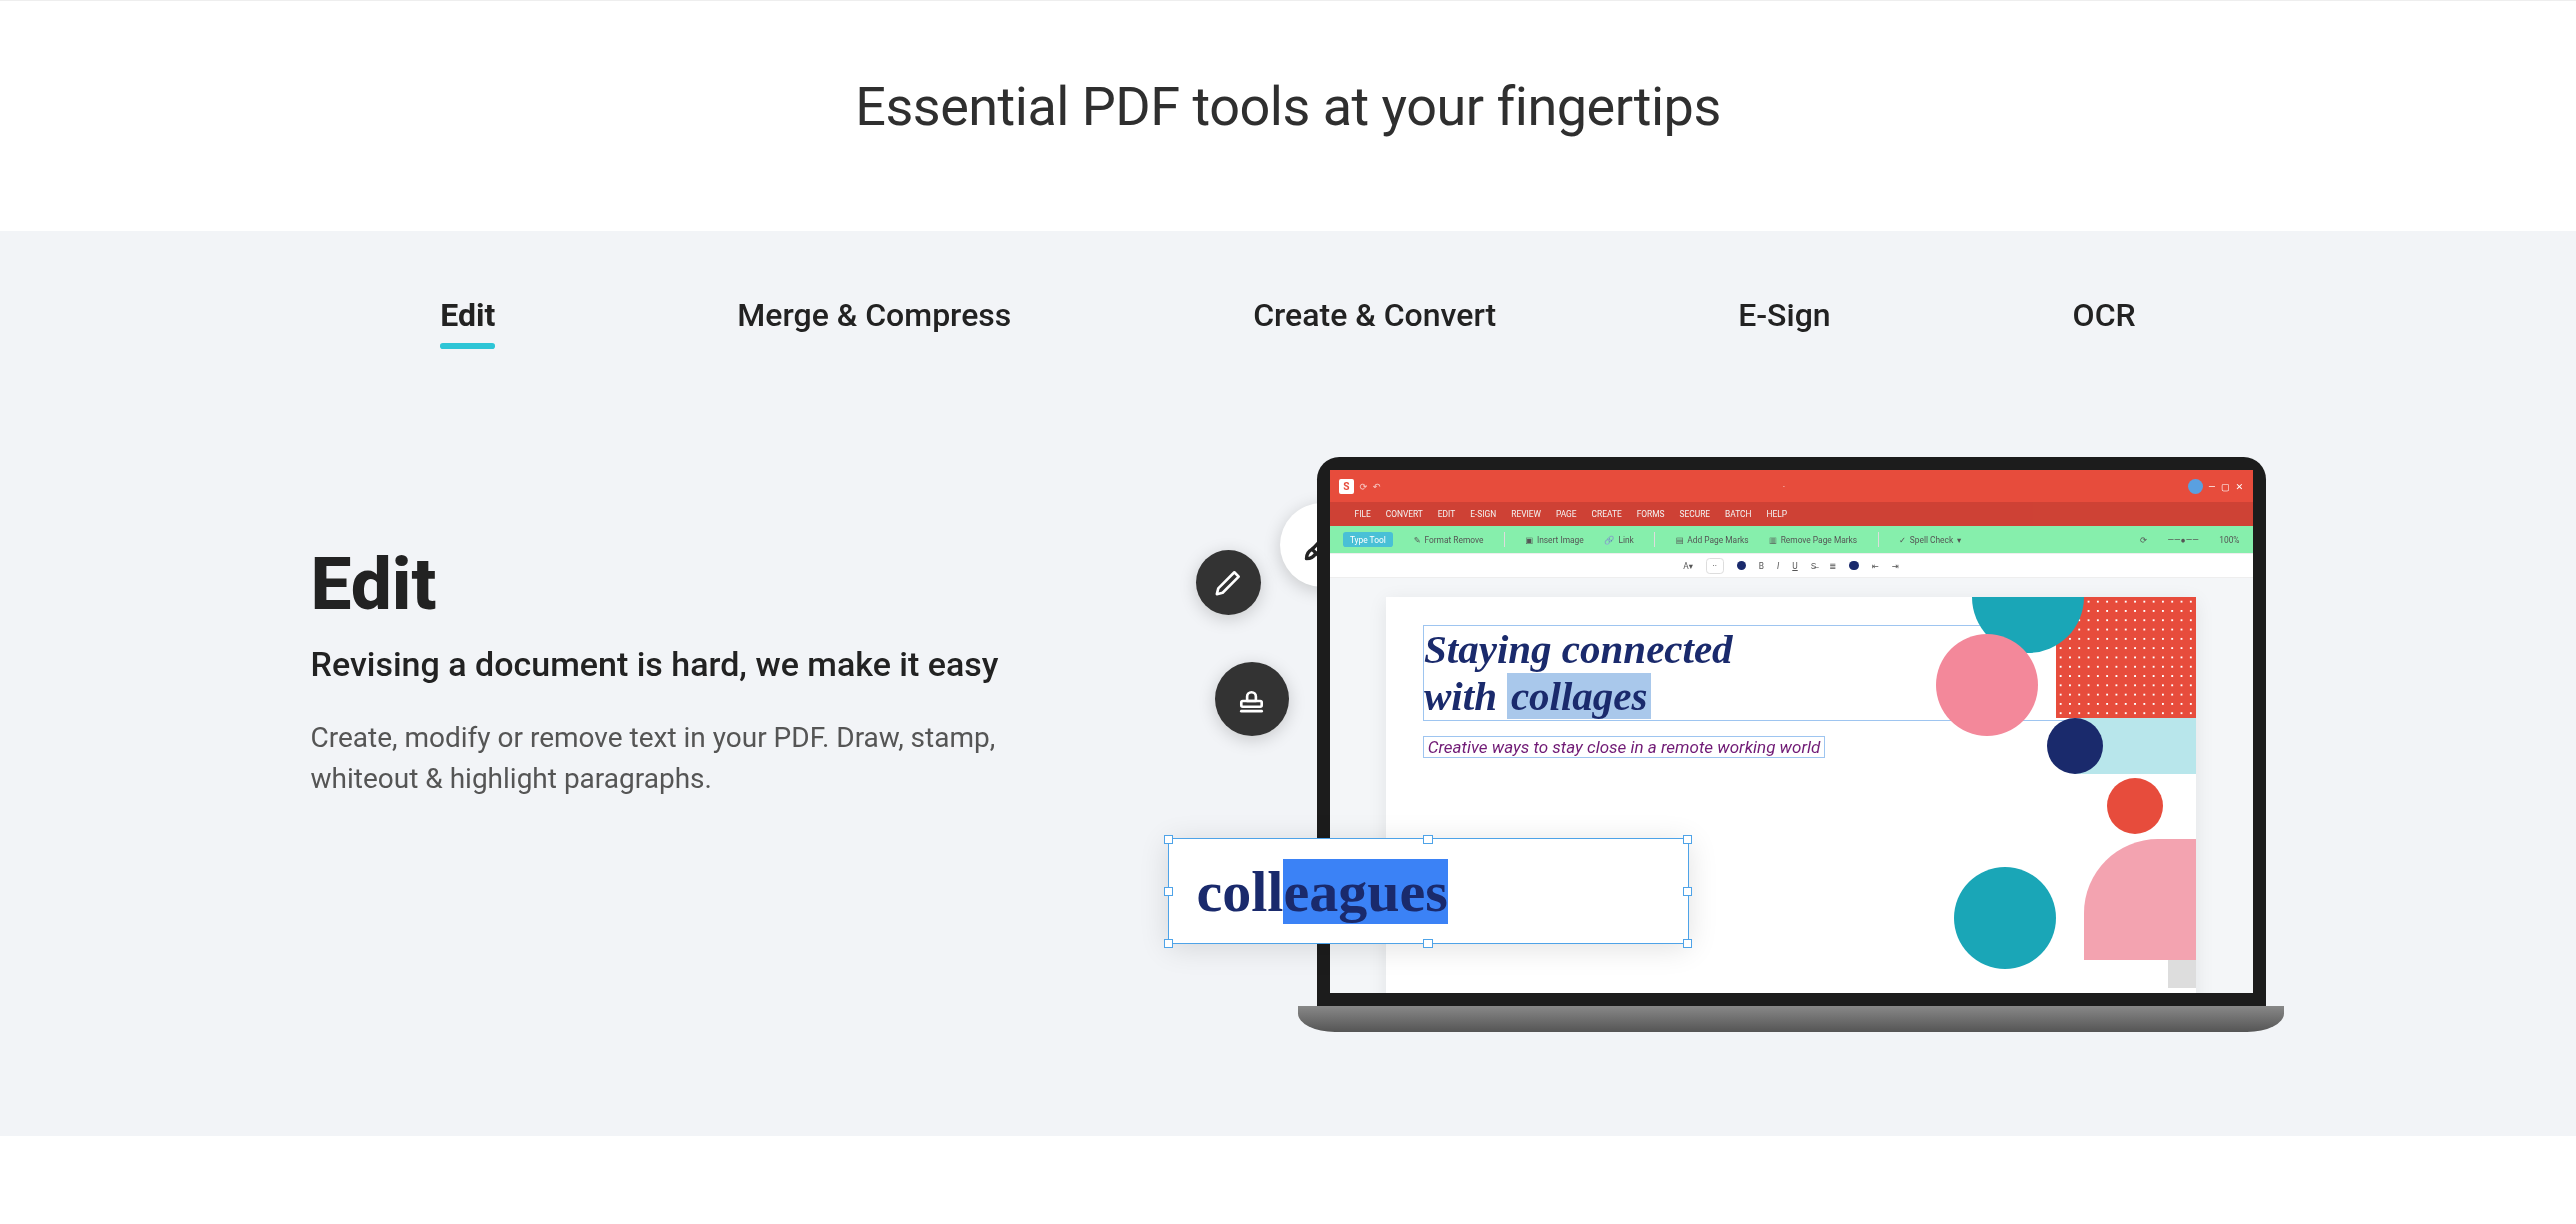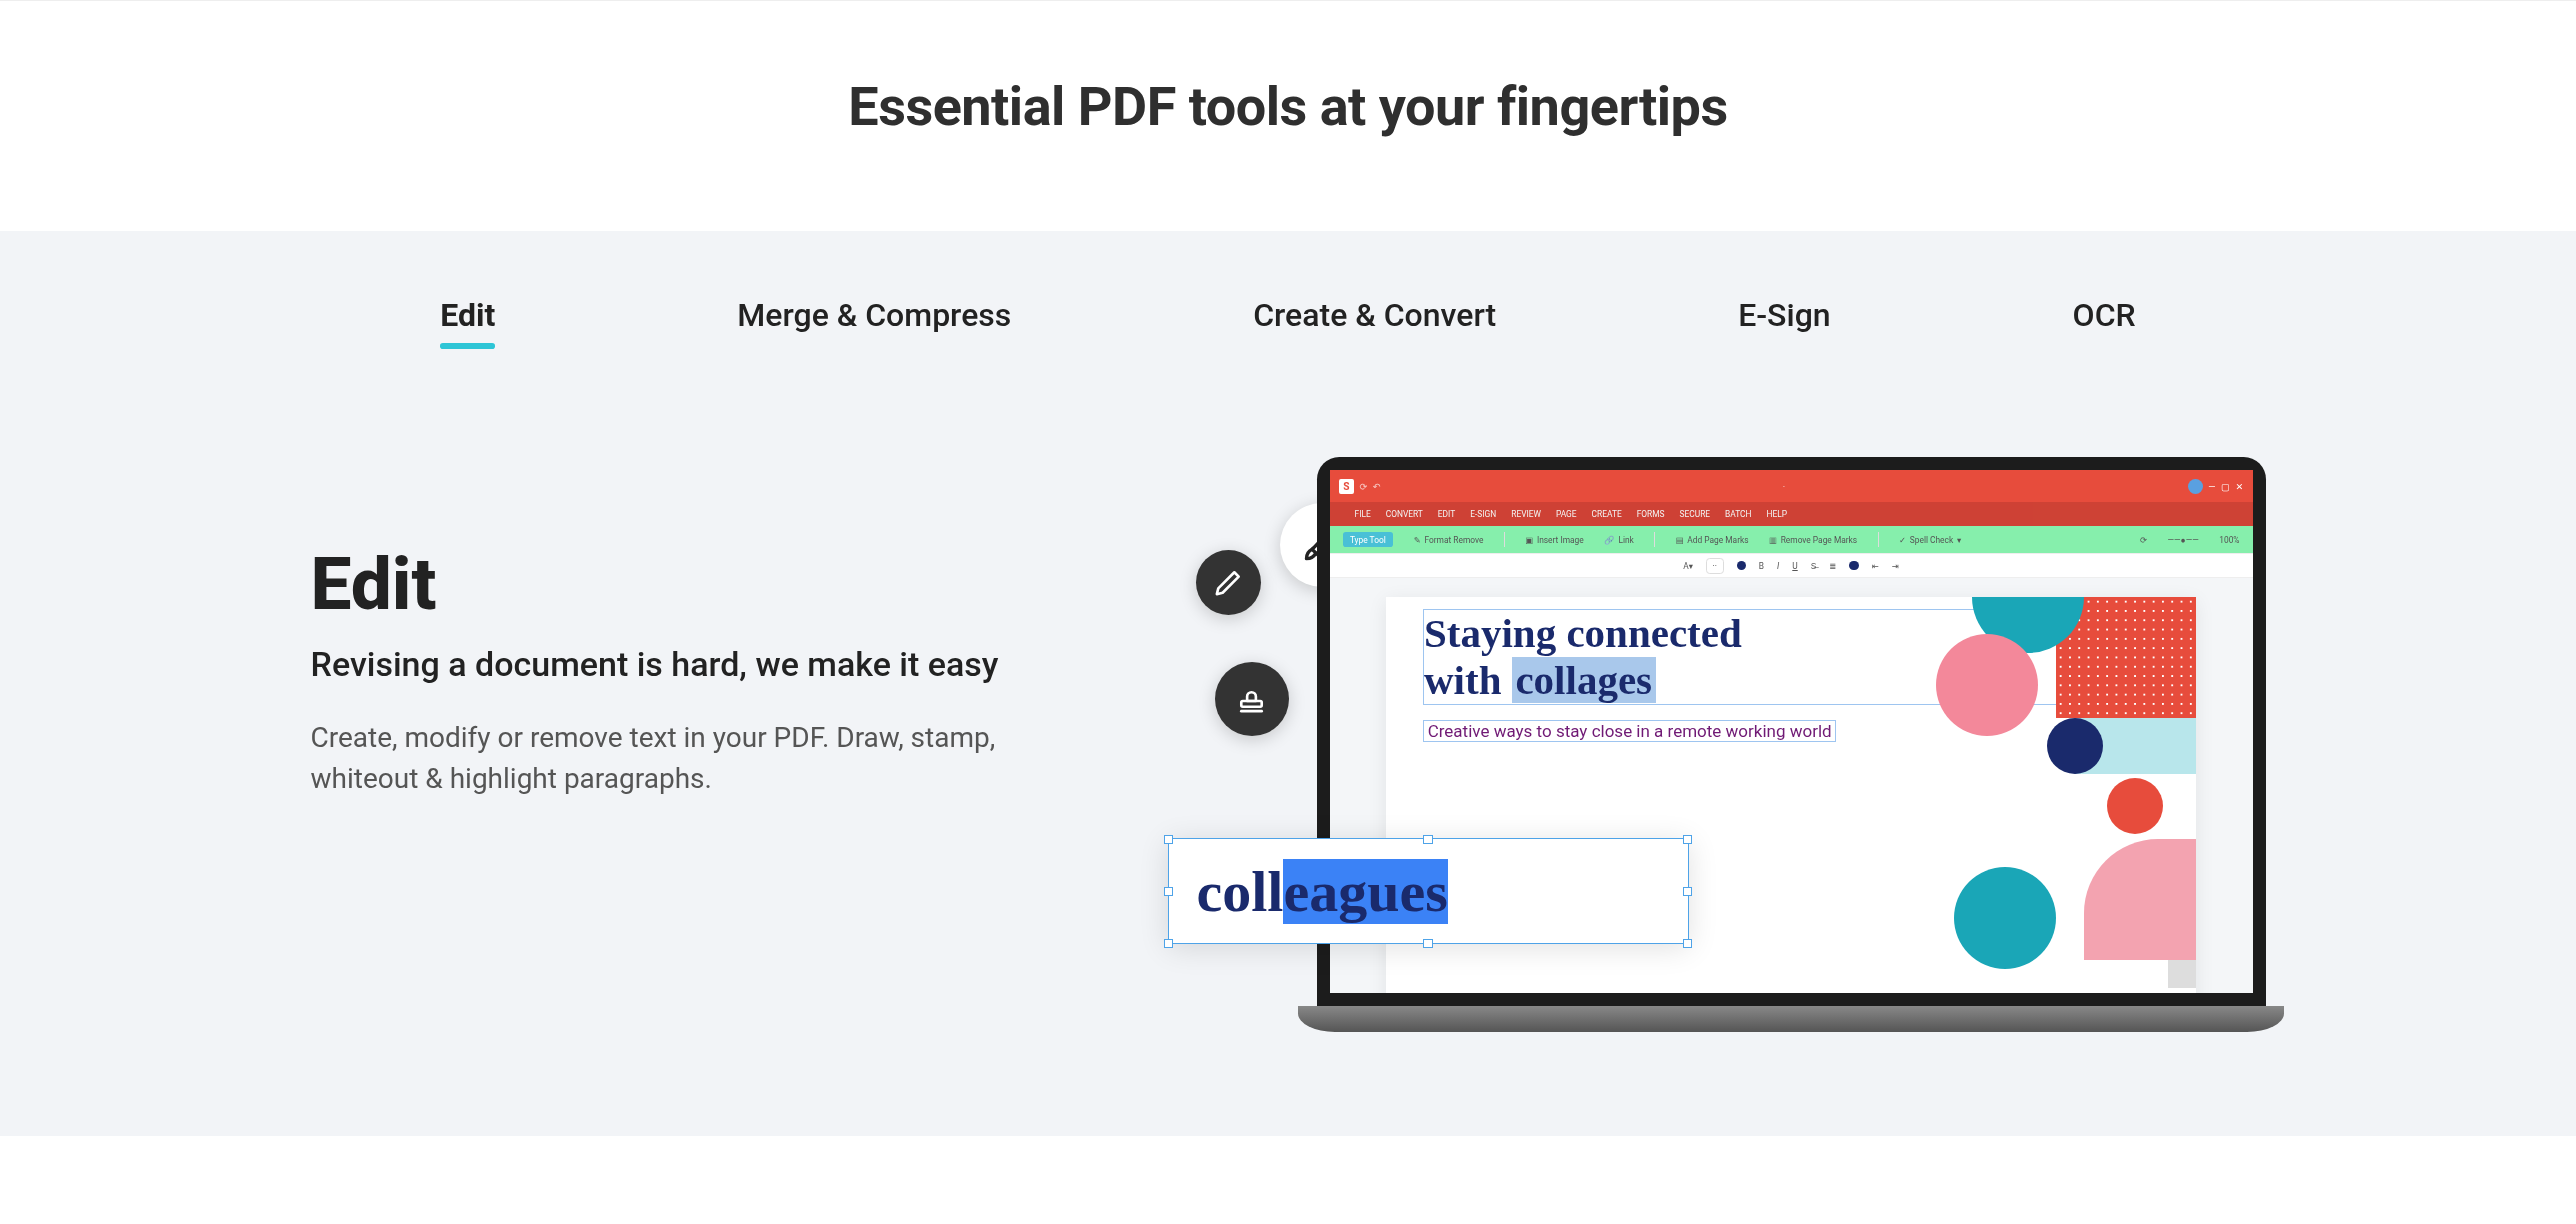--- a/index.html
+++ b/index.html
@@ -10,21 +10,21 @@
     width: 2576px;
   }
   .hero {
     text-align: center;
     padding: 74px 0 93px 0;
     background: #fff;
     border-top: 0.9px solid #eee;
   }
   .hero h1 {
     font-size: 54px;
-    font-weight: 700;
+    font-weight: 400;
     color: #2f2f2f;
     letter-spacing: -0.5px;
   }
   .section {
     background: #f2f4f7;
     padding: 0 0 37px 0;
   }
   .tabs {
     display: flex;
     justify-content: center;
@@ -177,23 +177,24 @@
     justify-content:center;
     align-items:flex-start;
     padding: 18.6px 0;
     overflow:hidden;
     position:relative;
   }
   .doc-page {
     width: 810px;
     background:#fff;
     box-shadow: 0 3.7px 18.6px rgba(0,0,0,0.08);
-    padding: 12px 37px;
+    padding: 28px 37px;
     position:relative;
     height: 494px;
+    font-style: italic;
   }
   .doc-title {
     font-family: Georgia, 'Times New Roman', serif;
     font-size: 41px;
     font-weight: 700;
     color: #1a2a6c;
     line-height: 1.15;
     margin-bottom: 15px;
     border: 0.9px solid #9ec5f0;
   }

